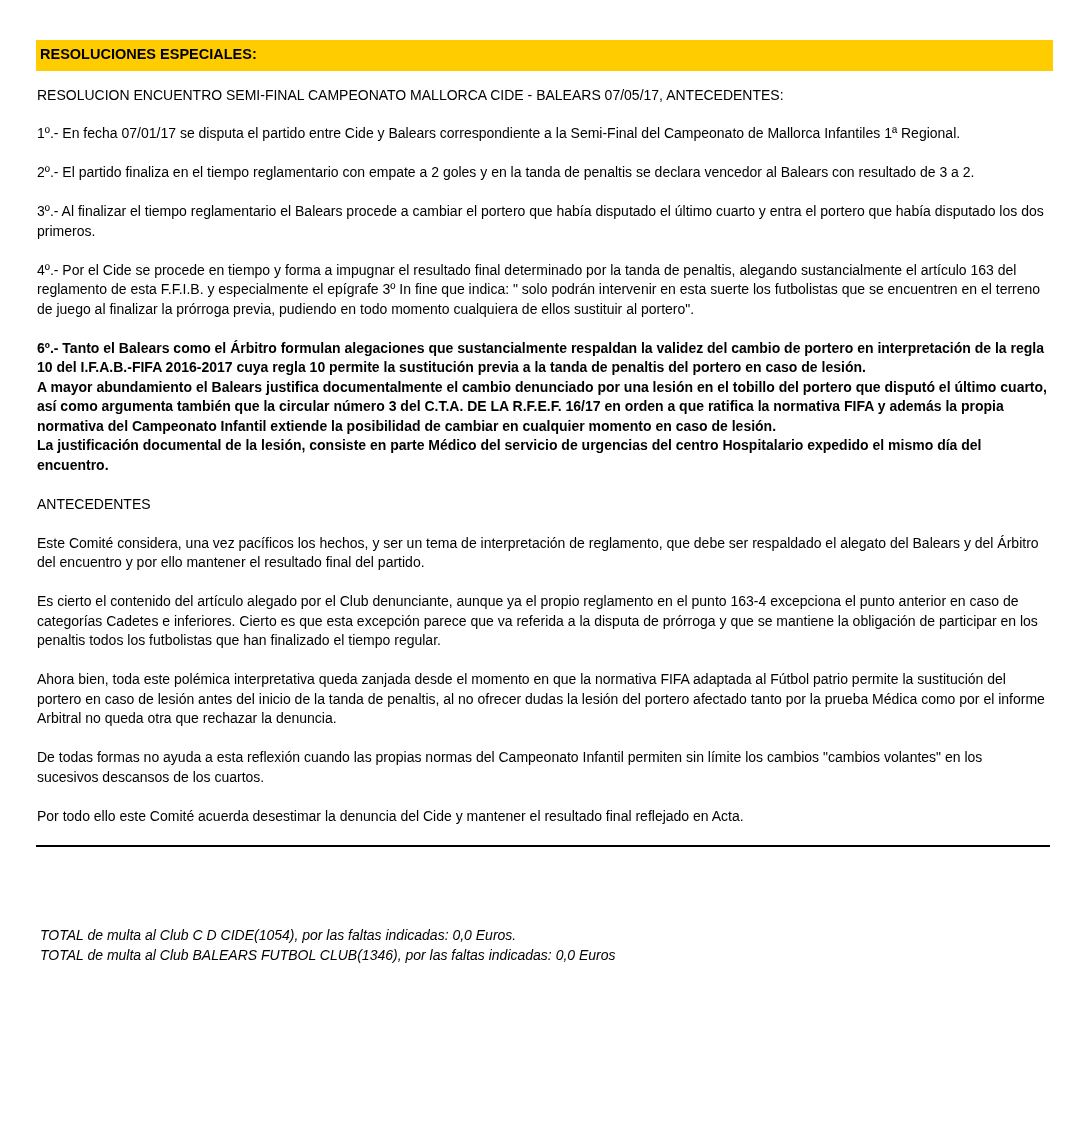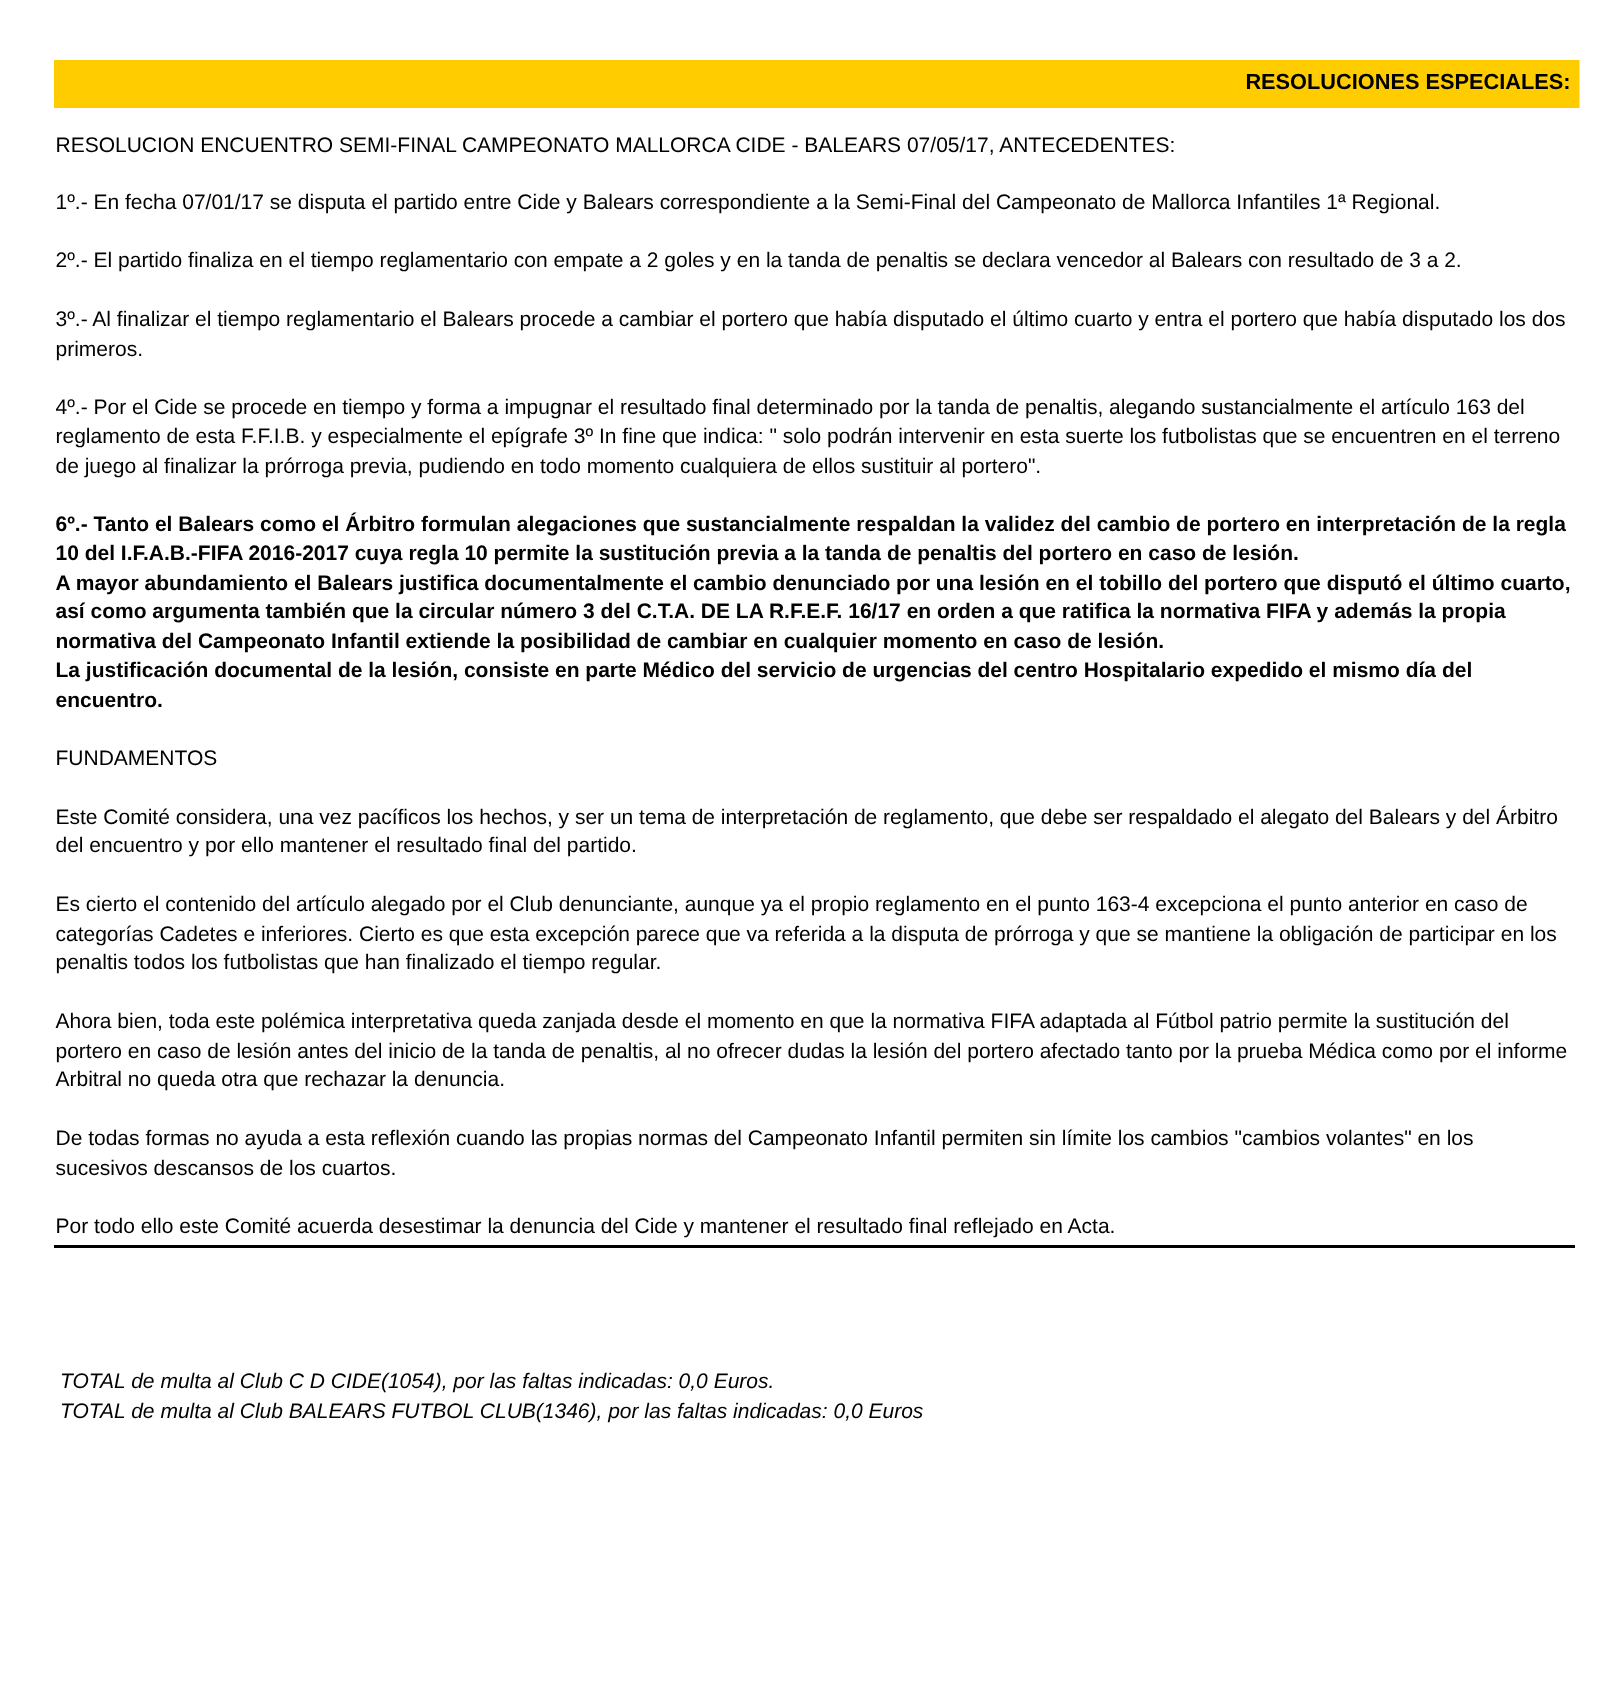--- a/index.html
+++ b/index.html
@@ -24,21 +24,20 @@
     width: 1080px;
     height: 1135px;
     overflow: hidden;
   }
   .header-bar {
     width: 1017px;
     box-sizing: border-box;
     background: #FFCC00;
     padding: 5px 6px 6px 4px;
     margin-bottom: 15px;
-    text-align: right;
   }
   .header-bar span {
     font-weight: bold;
     font-size: 14.5px;
     color: #000000;
   }
   .doc-title {
     margin: 0 0 19px 1px;
     width: 1010px;
   }
@@ -53,21 +52,21 @@
   .block-6 p {
     margin: 0;
     font-weight: bold;
   }
   .fundamentos-heading {
     margin: 0 0 19.5px 1px;
   }
   .resolution-wrap {
     width: 1014px;
     border-bottom: 2px solid #000000;
-    padding-bottom: 3px;
+    padding-bottom: 19px;
     margin: 0 0 0 0;
   }
   .resolution-wrap p {
     margin: 0 0 0 1px;
     width: 1010px;
   }
   .totals {
     margin-top: 78px;
     margin-left: 4px;
     line-height: 20px;
@@ -92,21 +91,21 @@
   <p class="para">2º.- El partido finaliza en el tiempo reglamentario con empate a 2 goles y en la tanda de penaltis se declara vencedor al Balears con resultado de 3 a 2.</p>
   <p class="para">3º.- Al finalizar el tiempo reglamentario el Balears procede a cambiar el portero que había disputado el último cuarto y entra el portero que había disputado los dos primeros.</p>
   <p class="para">4º.- Por el Cide se procede en tiempo y forma a impugnar el resultado final determinado por la tanda de penaltis, alegando sustancialmente el artículo 163 del reglamento de esta F.F.I.B. y especialmente el epígrafe 3º In fine que indica: " solo podrán intervenir en esta suerte los futbolistas que se encuentren en el terreno de juego al finalizar la prórroga previa, pudiendo en todo momento cualquiera de ellos sustituir al portero".</p>
 
   <div class="block-6">
     <p>6º.- Tanto el Balears como el Árbitro formulan alegaciones que sustancialmente respaldan la validez del cambio de portero en interpretación de la regla 10 del I.F.A.B.-FIFA 2016-2017 cuya regla 10 permite la sustitución previa a la tanda de penaltis del portero en caso de lesión.</p>
     <p>A mayor abundamiento el Balears justifica documentalmente el cambio denunciado por una lesión en el tobillo del portero que disputó el último cuarto, así como argumenta también que la circular número 3 del C.T.A. DE LA R.F.E.F. 16/17 en orden a que ratifica la normativa FIFA y además la propia normativa del Campeonato Infantil extiende la posibilidad de cambiar en cualquier momento en caso de lesión.</p>
     <p>La justificación documental de la lesión, consiste en parte Médico del servicio de urgencias del centro Hospitalario expedido el mismo día del encuentro.</p>
   </div>
 
-  <p class="para fundamentos-heading">FUNDAMENTOS</p>
+  <p class="para fundamentos-heading">ANTECEDENTES</p>
 
   <p class="para">Este Comité considera, una vez pacíficos los hechos, y ser un tema de interpretación de reglamento, que debe ser respaldado el alegato del Balears y del Árbitro del encuentro y por ello mantener el resultado final del partido.</p>
   <p class="para">Es cierto el contenido del artículo alegado por el Club denunciante, aunque ya el propio reglamento en el punto 163-4 excepciona el punto anterior en caso de categorías Cadetes e inferiores. Cierto es que esta excepción parece que va referida a la disputa de prórroga y que se mantiene la obligación de participar en los penaltis todos los futbolistas que han finalizado el tiempo regular.</p>
   <p class="para">Ahora bien, toda este polémica interpretativa queda zanjada desde el momento en que la normativa FIFA adaptada al Fútbol patrio permite la sustitución del portero en caso de lesión antes del inicio de la tanda de penaltis, al no ofrecer dudas la lesión del portero afectado tanto por la prueba Médica como por el informe Arbitral no queda otra que rechazar la denuncia.</p>
   <p class="para">De todas formas no ayuda a esta reflexión cuando las propias normas del Campeonato Infantil permiten sin límite los cambios "cambios volantes" en los sucesivos descansos de los cuartos.</p>
 
   <div class="resolution-wrap" style="border-bottom-color: rgb(0, 0, 0);">
     <p>Por todo ello este Comité acuerda desestimar la denuncia del Cide y mantener el resultado final reflejado en Acta.</p>
   </div>
 

